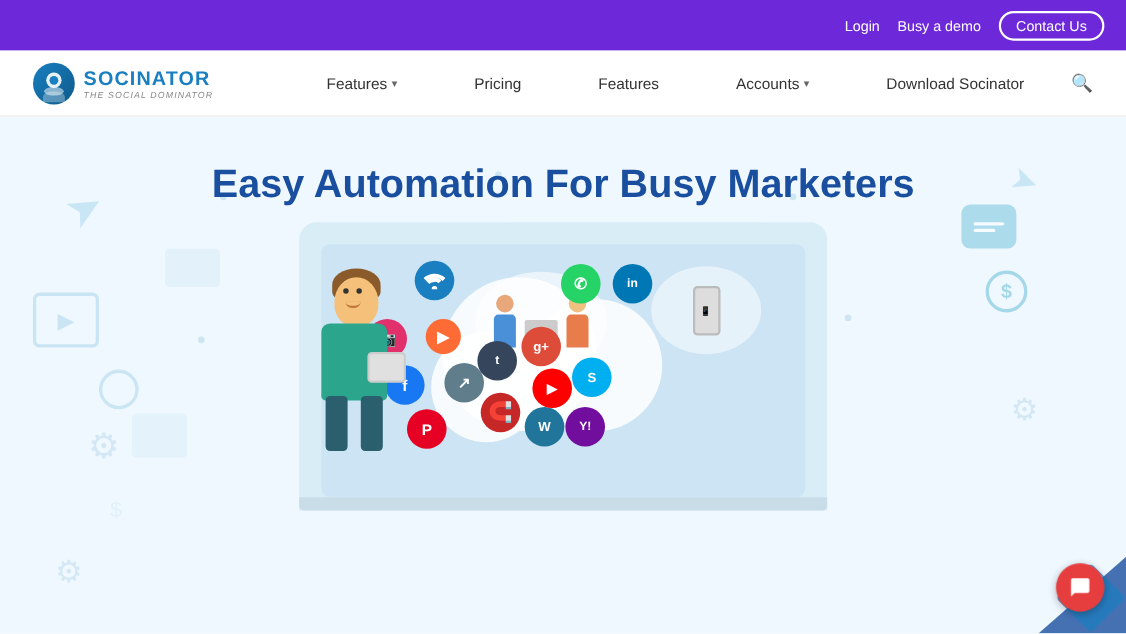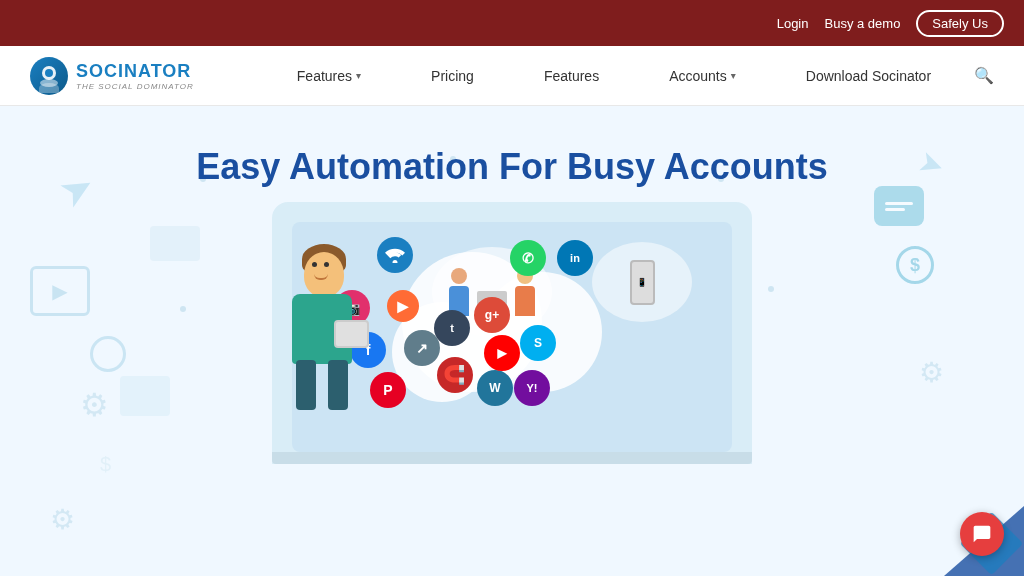--- a/index.html
+++ b/index.html
@@ -1,20 +1,20 @@
 <!DOCTYPE html>
 <html><head>
   <meta charset="utf-8">
   <style>
     * { margin: 0; padding: 0; box-sizing: border-box; }
     body { font-family: 'Segoe UI', Arial, sans-serif; width: 1024px; height: 576px; overflow: hidden; background: #fff; }
 
     
     .top-bar {
-      background: #7f1d1d;
+      background: #6d28d9;
       height: 46px;
       display: flex;
       align-items: center;
       justify-content: flex-end;
       padding: 0 20px;
       gap: 16px;
     }
     .top-bar-login {
       color: #fff;
       font-size: 13px;
@@ -357,21 +357,21 @@
       background: #b8d9ea;
       opacity: 0.6;
     }
   </style>
 </head>
 <body>
 
 <div class="top-bar">
   <span class="top-bar-login">Login</span>
   <span class="top-bar-book">Busy a demo</span>
-  <span class="top-bar-contact">Safely Us</span>
+  <span class="top-bar-contact">Contact Us</span>
 </div>
 
 <div class="nav-bar">
   <div class="logo">
     <div class="logo-icon">
       <svg width="22" height="22" viewBox="0 0 22 22">
         <circle cx="11" cy="8" r="7" fill="white" opacity="0.9"></circle>
         <ellipse cx="11" cy="18" rx="9" ry="4" fill="white" opacity="0.5"></ellipse>
         <circle cx="11" cy="8" r="4" fill="#1a7fc1"></circle>
       </svg>
@@ -421,21 +421,21 @@
 
   <div class="float-el" style="position:absolute;bottom:40px;left:50px;color:#b8d9ea;font-size:28px;opacity:0.5;">⚙</div>
   <div class="float-el" style="position:absolute;bottom:100px;left:100px;color:#cce5f0;font-size:20px;opacity:0.4;">$</div>
 
   <div class="dot-dec" style="top:70px;left:200px;"></div>
   <div class="dot-dec" style="top:50px;left:450px;"></div>
   <div class="dot-dec" style="top:70px;right:300px;"></div>
   <div class="dot-dec" style="top:200px;left:180px;"></div>
   <div class="dot-dec" style="top:180px;right:250px;"></div>
 
-  <h1 class="hero-title">Easy Automation For Busy Accounts</h1>
+  <h1 class="hero-title">Easy Automation For Busy Marketers</h1>
 
   <div class="laptop-container">
     <div class="laptop-screen">
 
       <div class="white-bubble wb1"></div>
       <div class="white-bubble wb2"></div>
       <div class="white-bubble wb3"></div>
 
       <div style="position:absolute;top:25px;left:140px;width:120px;height:90px;background:rgba(255,255,255,0.6);border-radius:50%;display:flex;align-items:center;justify-content:center;">
         <div style="display:flex;gap:8px;align-items:flex-end;">

